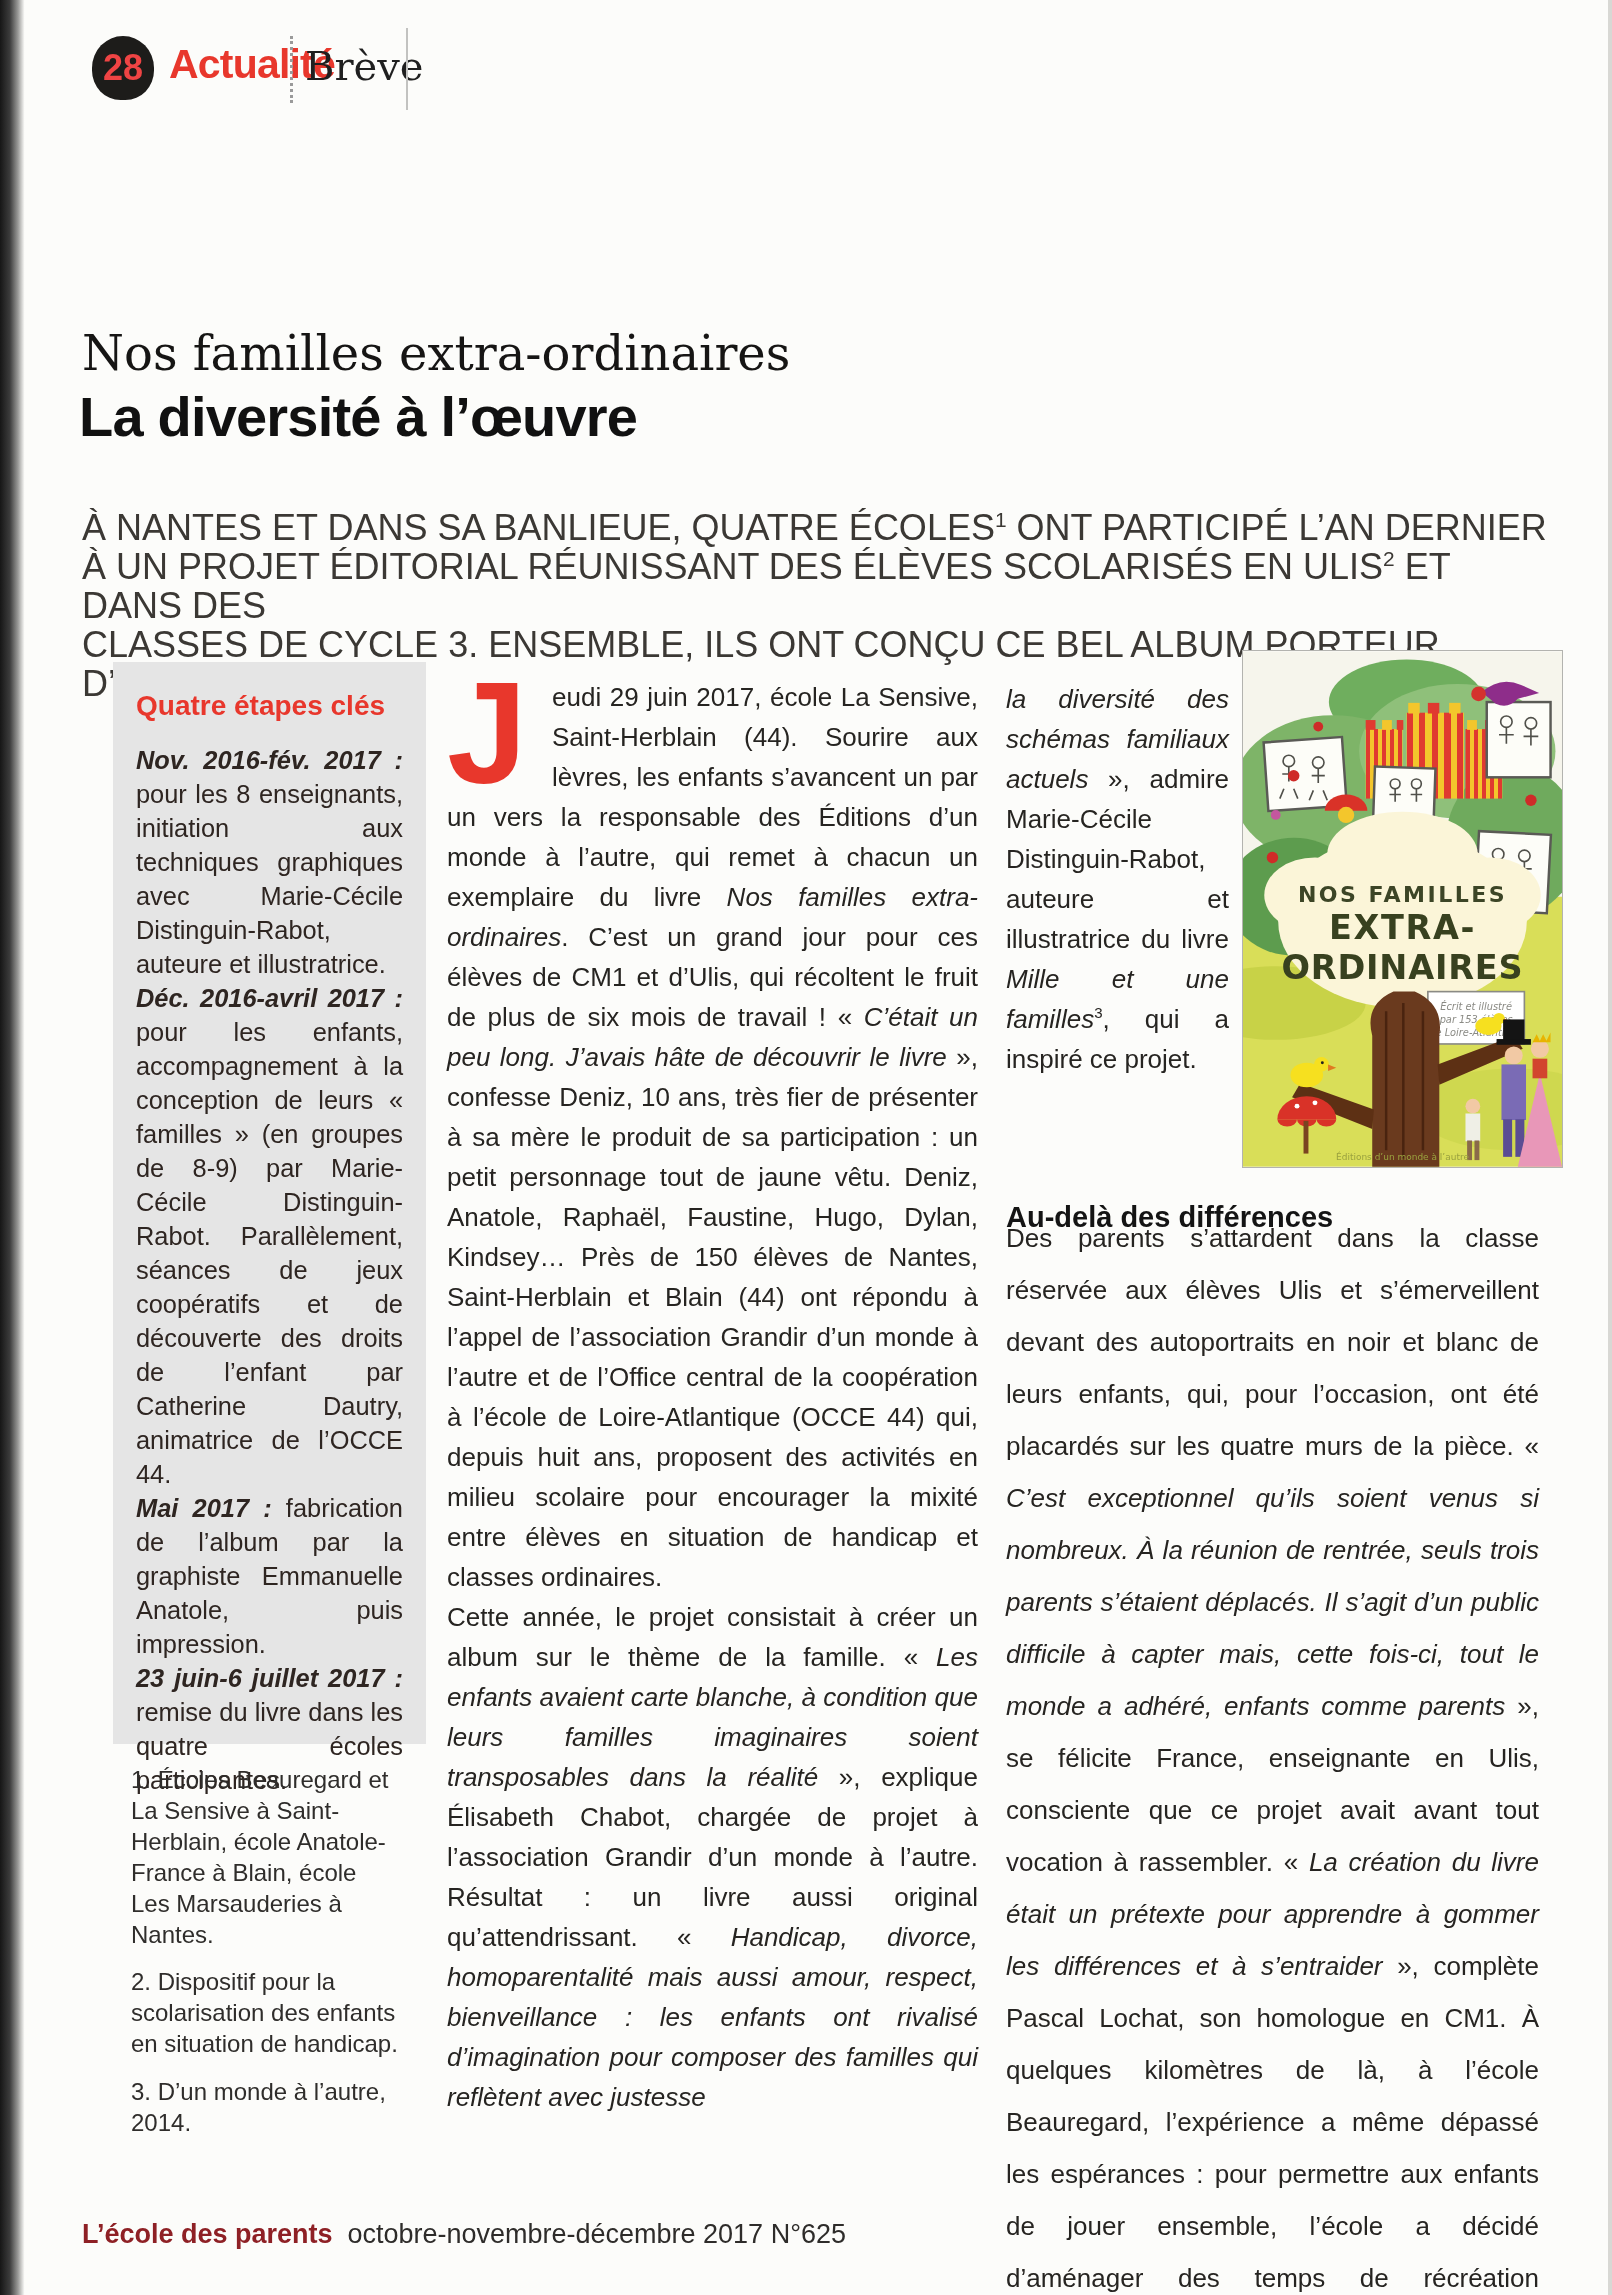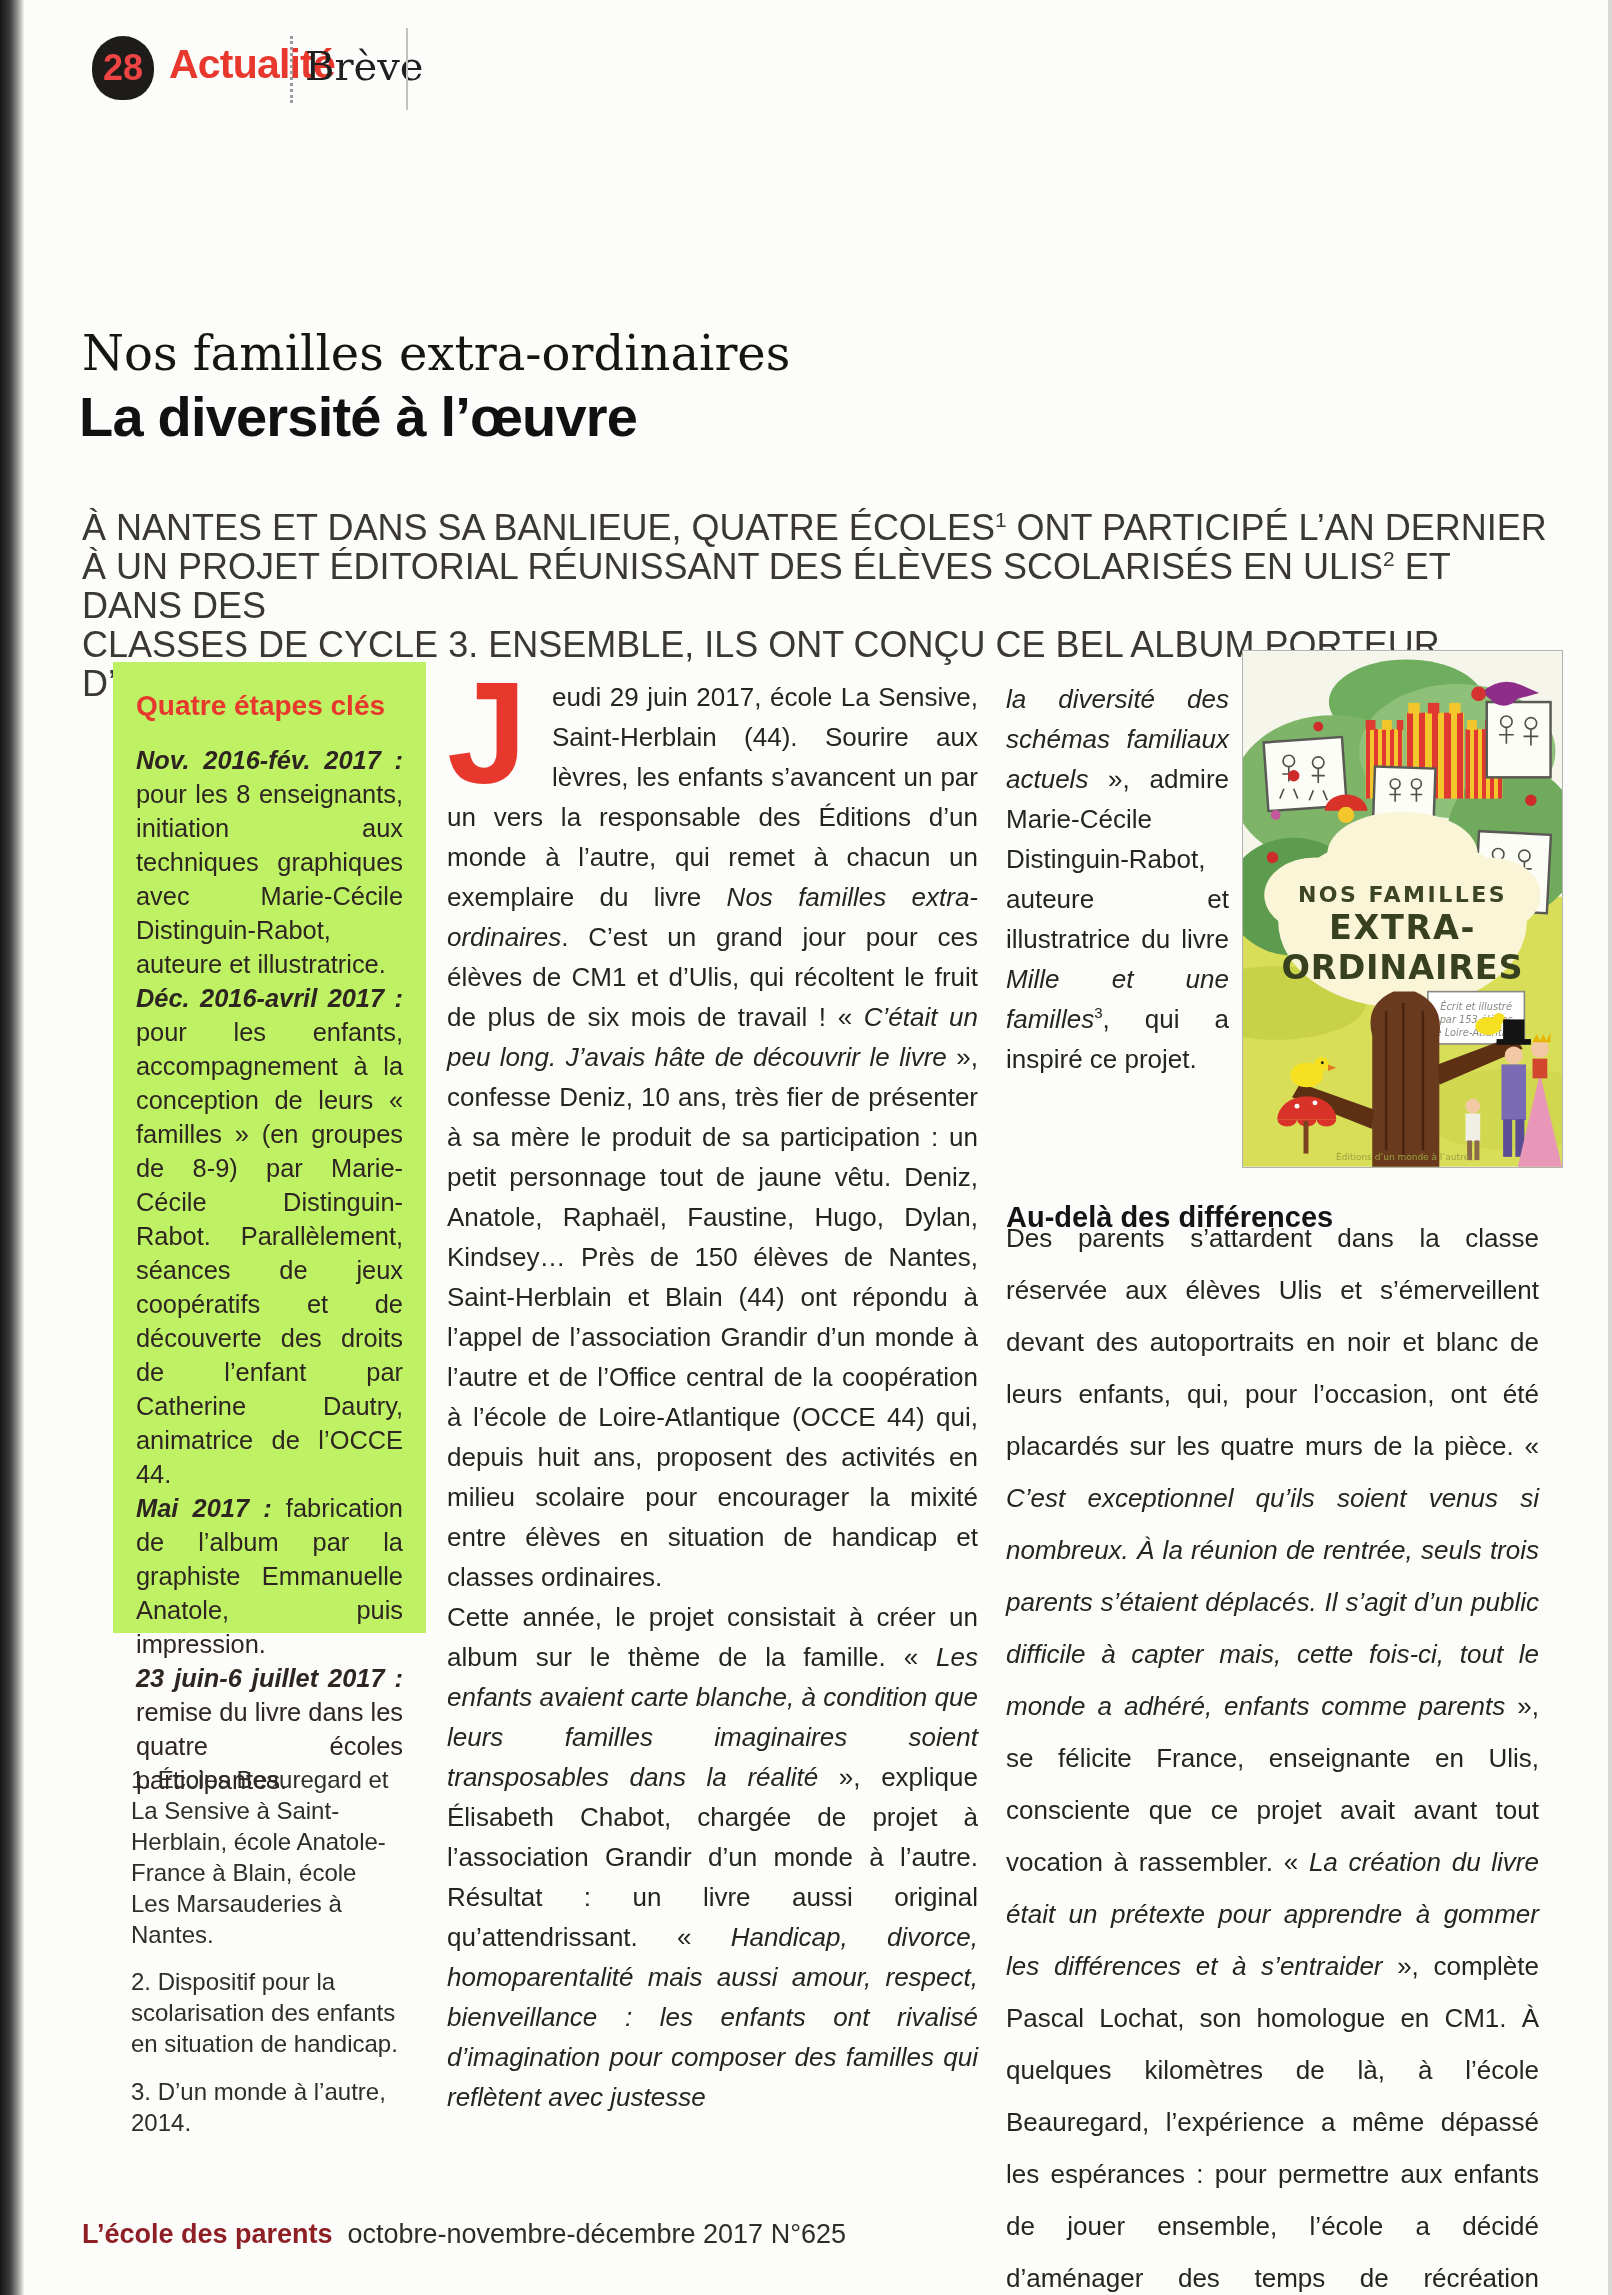--- a/index.html
+++ b/index.html
@@ -22,21 +22,21 @@
 
   
   .kicker-title{position:absolute;left:82px;top:325px;font-size:48px;color:#161514;
         font-family:"DejaVu Serif","Liberation Serif",serif;letter-spacing:0;}
   .article-title{position:absolute;left:79px;top:384px;font-size:56px;font-weight:800;
         letter-spacing:-0.8px;color:#111;}
   .standfirst{position:absolute;left:82px;top:508px;width:1467px;font-size:36px;
         line-height:39px;color:#3b3834;}
 
   
-  .sidebar{position:absolute;left:113px;top:662px;width:313px;height:971px;background:#bef264;
+  .sidebar{position:absolute;left:113px;top:662px;width:313px;height:1082px;background:#e5e5e5;
         box-sizing:border-box;padding:28px 23px 0 23px;}
   .sidebar-title{color:#e8372c;font-weight:800;font-size:28px;margin-bottom:21px;}
   .sidebar-entry{font-size:25.4px;line-height:34px;text-align:justify;color:#2e2521;}
 
   
   .footnotes{position:absolute;left:131px;top:1764px;width:270px;font-size:24px;line-height:31px;color:#2f2d2b;}
   .footnote{margin-bottom:16.4px;}
 
   
   .col2{position:absolute;left:447px;top:677px;width:531px;font-size:26px;line-height:40px;

